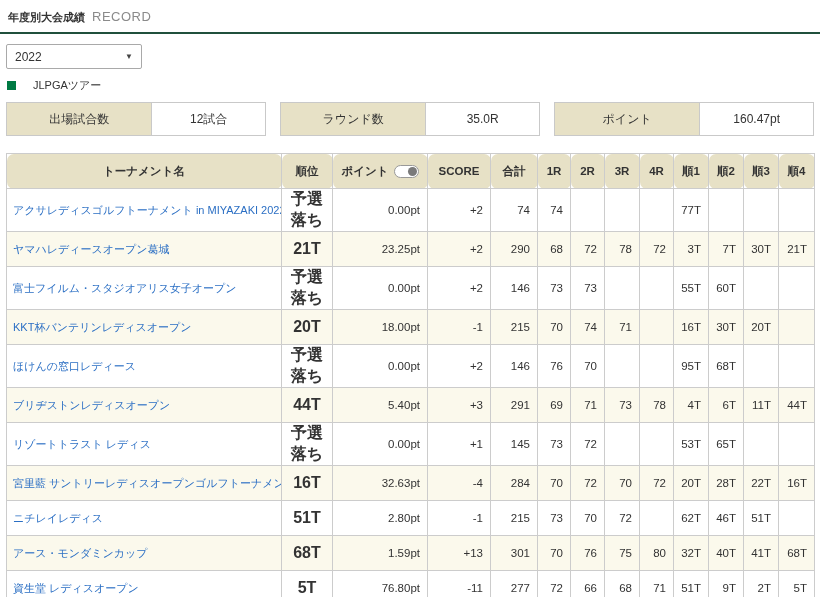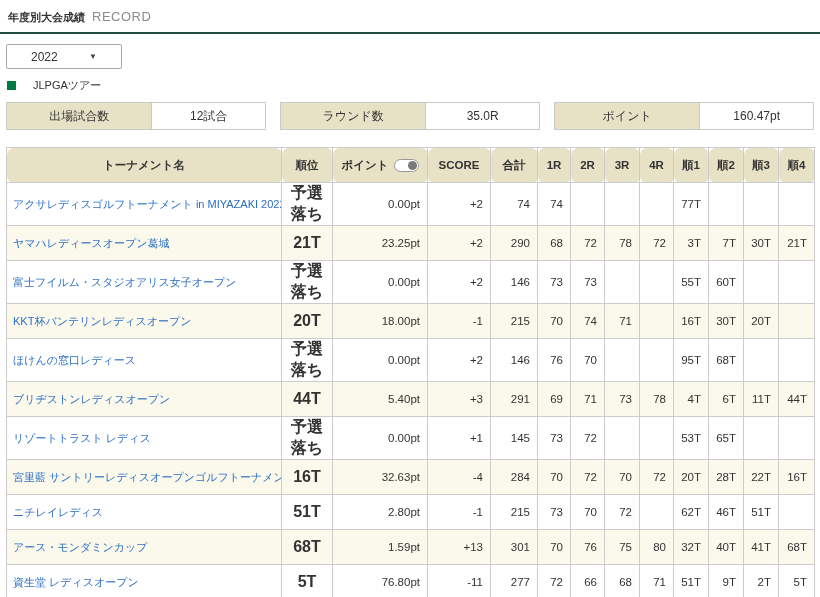--- a/index.html
+++ b/index.html
@@ -26,41 +26,41 @@
     border-bottom: 2px solid var(--title-rule);
     display: flex;
     align-items: baseline;
   }
   .page-title { font-size: 11px; font-weight: bold; color: #333; }
   .page-subtitle { font-size: 13px; color: #8a8a8a; margin-left: 7px; letter-spacing: 0.5px; }
 
   
   .year-select {
     margin: 10px 0 0 6px;
-    width: 116px; height: 25px;
+    width: 136px; height: 25px;
     border: 1px solid #a9a9a9;
     border-radius: 2px;
     background: #fff;
     display: flex; align-items: center; justify-content: space-between;
-    padding: 0 24px;
+    padding: 0 8px;
     font-size: 12px;
     cursor: pointer;
   }
   .year-select .chev { font-size: 8px; color: #444; }
 
   
   .legend { margin: 9px 0 0 7px; display: flex; align-items: center; font-size: 11px; gap: 12px; }
   .legend-swatch {
     width: 9px; height: 9px; background: var(--accent-green);
     display: inline-block; margin-right: 5px;
   }
 
   
   .summary { display: flex; gap: 14px; margin: 9px 6px 0 6px; }
-  .summary-group { flex: 1; display: flex; height: 28px; border: 1px solid #c9c9c9; justify-content: space-between; }
+  .summary-group { flex: 1; display: flex; height: 34px; border: 1px solid #c9c9c9; justify-content: space-between; }
   .summary-label {
     flex: 1.28; background: var(--header-beige);
     display: flex; align-items: center; justify-content: center;
     font-size: 12px;
   }
   .summary-value {
     flex: 1; background: #fff; border-left: 1px solid #c9c9c9;
     display: flex; align-items: center; justify-content: center;
     font-size: 12px;
   }

